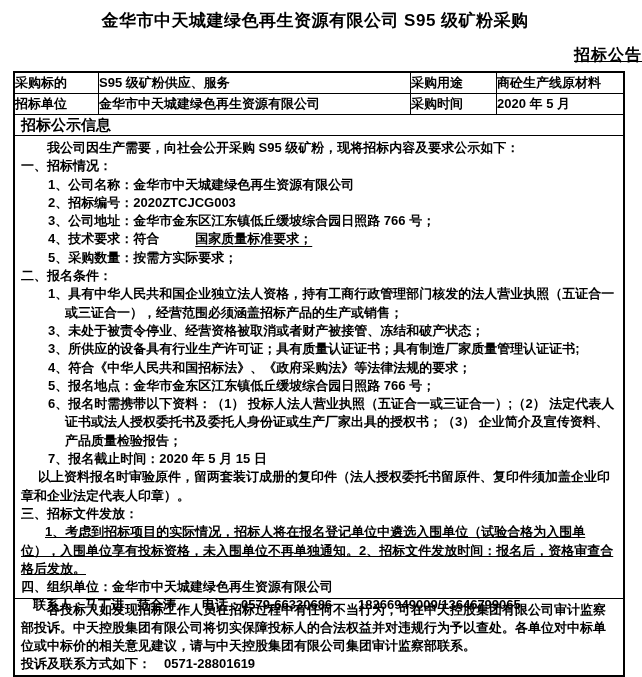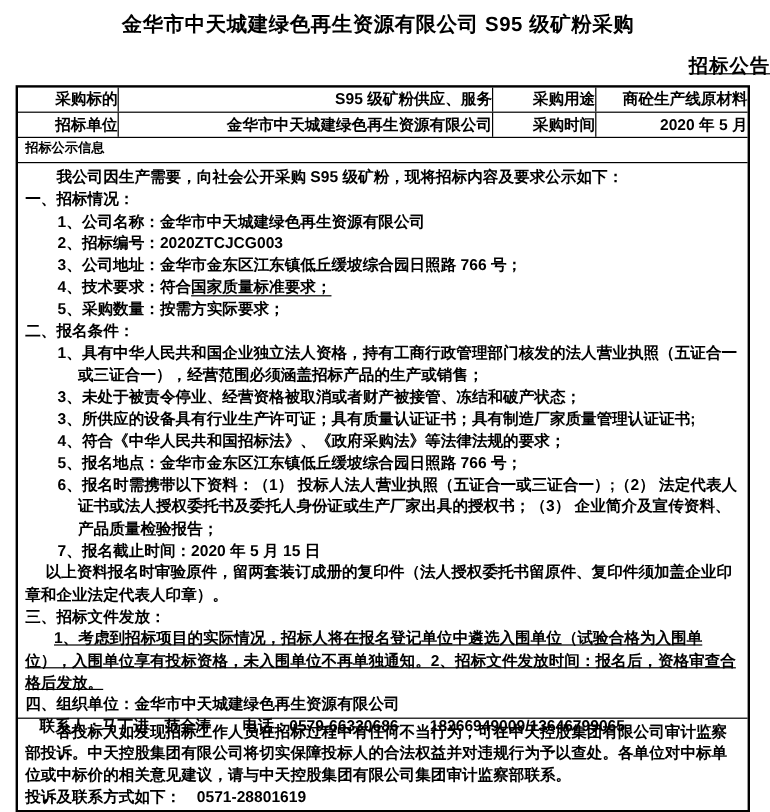--- a/index.html
+++ b/index.html
@@ -23,46 +23,46 @@
     margin:0 13px; width:612px; box-sizing:border-box;
     border:2px solid #000;
     height:606px;
   }
   .hdr-row {
     display:grid; grid-template-columns:84px 1fr 86px 126px;
     border-bottom:1px solid #000;
     height:20px;
   }
   .hdr-row .cell {
-    font-size:13px; line-height:20px; text-align:right;
+    font-size:13px; line-height:20px; text-align:left;
     overflow:hidden; white-space:nowrap;
   }
   .hdr-row .cell.b { border-right:1px solid #000; }
   .sec-row {
-    height:20px; line-height:20px; font-size:11px;
-    padding-left:6px; border-bottom:1px solid #000;font-family:Liberation Mono, monospace;
+    height:20px; line-height:20px; font-size:15px;
+    padding-left:6px; border-bottom:1px solid #000;
   }
   .body-cell {
     box-sizing:border-box;
     height:463px; border-bottom:1px solid #000;
     padding:3px 5px 0 6px;
     font-size:13px; line-height:18.3px;
   }
   .footer-cell {
     box-sizing:border-box;
     height:76px;
     padding:2px 5px 0 6px;
     font-size:13px; line-height:18px;
   }
   .ind2   { text-indent:26px; }
   .item   { padding-left:44px; text-indent:-17px; }
   .note   { text-indent:17px; }
   .para1  { text-indent:24px;text-decoration:underline; }
   .contact{ padding-left:12px; }
-  .ul { text-decoration:underline; text-underline-offset:3px; }
+  .ul { text-decoration:underline; text-underline-offset:3px;margin-left:36px; }
 </style>
 </head>
 <body>
 
 <div class="titles">
   <div class="title1">金华市中天城建绿色再生资源有限公司 S95 级矿粉采购</div>
   <div class="title2">招标公告</div>
 </div>
 
 <div class="tbl">

